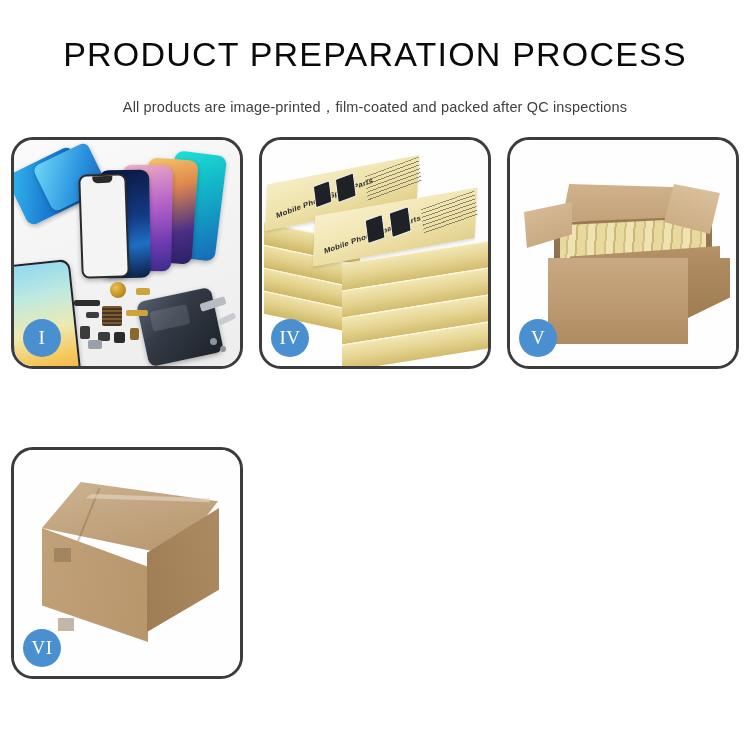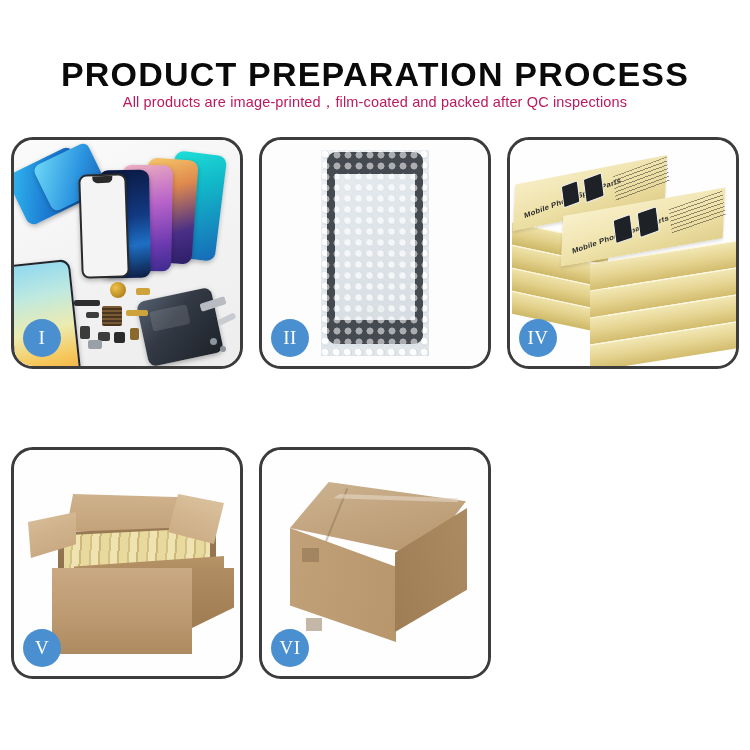--- a/index.html
+++ b/index.html
@@ -23,33 +23,32 @@
   .header {
     position: absolute;
     top: 36px;
     left: 0;
     width: 750px;
     text-align: center;
   }
 
   .title {
     font-size: 34px;
-    font-weight: bold;
+    font-weight: normal;
     letter-spacing: 1.2px;
     color: #0a0a0a;
     line-height: 1.1;
     white-space: nowrap;
-    margin-top: 20px;
   }
 
   .subtitle {
-    margin-top: 0;
+    margin-top: 25px;
     font-size: 14.5px;
     font-weight: normal;
-    color: #be185d;
+    color: #404040;
     letter-spacing: 0.15px;
     white-space: nowrap;
   }
 
   
   .grid {
     position: absolute;
     top: 137px;
     left: 11px;
     width: 728px;
@@ -501,31 +500,20 @@
         <div class="chip p1-c10"></div>
         <div class="chip p1-c11"></div>
         <div class="chip p1-c12"></div>
         <div class="chip p1-c13"></div>
         <div class="chip p1-c14"></div>
         <div class="chip p1-c15"></div>
       </div>
       <div class="badge">I</div>
     </div>
 
-    <div class="panel">
-      <div class="panel-photo">
-        <div class="p2-bg"></div>
-        <div class="p2-sheet"></div>
-        <div class="p2-screen">
-          <div class="p2-home"></div>
-        </div>
-        <div class="p2-bubbles"></div>
-      </div>
-      <div class="badge">II</div>
-    </div>
 
 
     <div class="panel">
       <div class="panel-photo">
         <div class="p4-bg"></div>
         <div class="boxstack">
           <div class="bxL" style="top:92px;"></div>
           <div class="bxL" style="top:115px;"></div>
           <div class="bxL" style="top:138px;"></div>
           <div class="bxL" style="top:161px;"></div>

